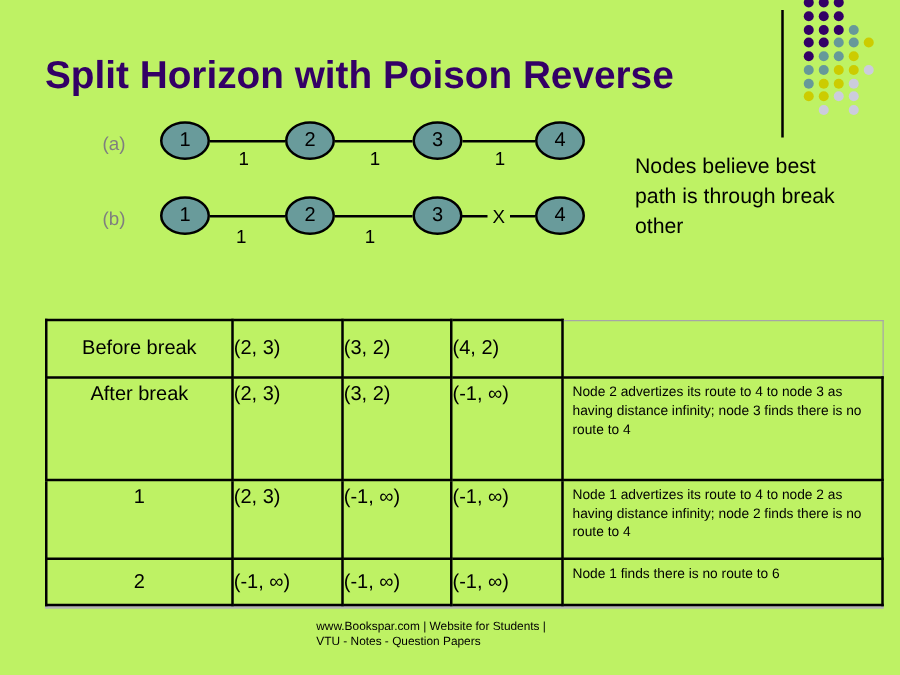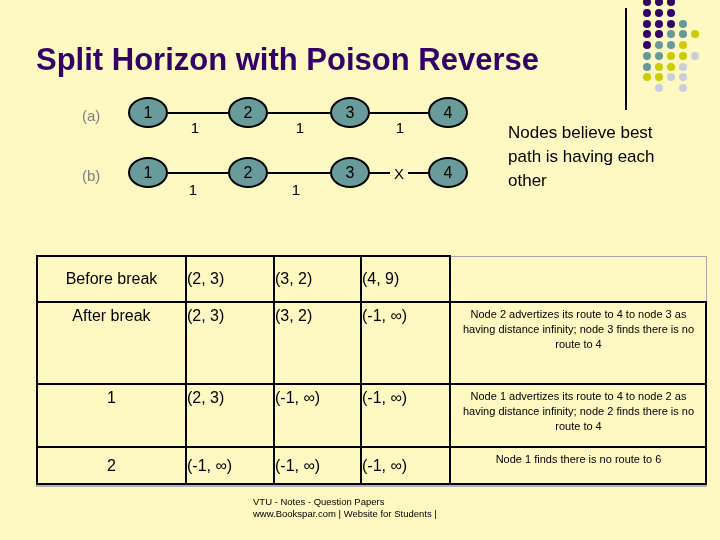--- a/index.html
+++ b/index.html
@@ -1,18 +1,18 @@
 <!DOCTYPE html>
 <html style="--title: #330066; --node_fill: #699b9b; --label_gray: #7f7f7f;"><head>
 <meta charset="utf-8">
 <title>Split Horizon with Poison Reverse</title>
 <style>
   html,body{margin:0;padding:0;background:#ffffff;}
   .slide{
-    position:relative;width:720px;height:540px;background:#fef9c3;overflow:hidden;
+    position:relative;width:720px;height:540px;background:#bef264;overflow:hidden;
     font-family:"Liberation Sans",sans-serif;color:#000;
   }
   
   .title{
     position:absolute;left:36px;top:42px;margin:0;
     font-size:31px;font-weight:bold;letter-spacing:0px;
     color:var(--title,#330066);white-space:nowrap;
   }
   
   .vline{position:absolute;left:625px;top:8px;width:2px;height:102px;background:#000;}
@@ -29,21 +29,21 @@
   .hline{position:absolute;height:2px;background:#000;}
   .elabel{position:absolute;width:16px;text-align:center;font-size:15px;color:#000;}
   .xmark{position:absolute;width:16px;text-align:center;font-size:15px;color:#000;}
   .side-note{position:absolute;left:508px;top:121px;width:178px;font-size:17px;line-height:24px;color:#000;}
   
   .datatable{
     position:absolute;left:36px;top:255px;border-collapse:collapse;table-layout:fixed;
     box-shadow:0 2px 0 #b4b4b4;
   }
   .datatable th,.datatable td{
-    border:2px solid #000;padding:0;overflow:hidden;box-sizing:border-box;text-align:center;
+    border:2px solid #000;padding:0;overflow:hidden;box-sizing:border-box;
   }
   .datatable th{font-size:17px;font-weight:bold;text-align:center;vertical-align:middle;}
   .datatable td.val{font-size:16px;text-align:left;vertical-align:middle;}
   tr.tall td.val, tr.tall td.lbl{vertical-align:top;padding-top:4px;}
   .datatable td.lbl{font-size:16px;text-align:center;vertical-align:middle;}
   .note-cell{
     font-size:11px;line-height:15px;text-align:left;vertical-align:top;
     padding:4px 6px 2px 7px !important;
   }
   .note-empty{border:1px solid #a6a6a6 !important;border-left:2px solid #000 !important;}
@@ -114,36 +114,36 @@
   <div class="hline" style="left:368px;top:172px;width:22px;"></div>
   <div class="hline" style="left:408px;top:172px;width:20px;"></div>
   <div class="xmark" style="left:391px;top:165px;">X</div>
   <div class="node" style="left:128px;top:157px;">1</div>
   <div class="node" style="left:228px;top:157px;">2</div>
   <div class="node" style="left:330px;top:157px;">3</div>
   <div class="node" style="left:428px;top:157px;">4</div>
   <div class="elabel" style="left:185px;top:181px;">1</div>
   <div class="elabel" style="left:288px;top:181px;">1</div>
 
-  <div class="side-note">Nodes believe best path is having each other</div>
+  <div class="side-note">Nodes believe best path is through break other</div>
 
   <table class="datatable">
     <colgroup>
       <col style="width:149px">
         <col style="width:88px">
         <col style="width:87px">
         <col style="width:89px">
         <col style="width:256px">
     </colgroup>
     <tbody>
     <tr style="height:46px;">
       <td class="lbl">Before break</td>
       <td class="val">(2, 3)</td>
       <td class="val">(3, 2)</td>
-      <td class="val">(4, 9)</td>
+      <td class="val">(4, 2)</td>
       <td class="note-cell note-empty"></td>
     </tr>
     <tr style="height:82px;" class="tall">
       <td class="lbl">After break</td>
       <td class="val">(2, 3)</td>
       <td class="val">(3, 2)</td>
       <td class="val">(-1, ∞)</td>
       <td class="note-cell note-dark">Node 2 advertizes its route to 4 to node 3 as having distance infinity; node 3 finds there is no route to 4</td>
     </tr>
     <tr style="height:63px;" class="tall">
@@ -157,17 +157,17 @@
       <td class="lbl">2</td>
       <td class="val">(-1, ∞)</td>
       <td class="val">(-1, ∞)</td>
       <td class="val">(-1, ∞)</td>
       <td class="note-cell note-dark">Node 1 finds there is no route to 6</td>
     </tr>
   </tbody>
     </table>
 
   <div class="footer">
+    <div>www.Bookspar.com | Website for Students |</div>
     <div>VTU - Notes - Question Papers</div>
-    <div>www.Bookspar.com | Website for Students |</div>
   </div>
 
 </div>
 
 </body></html>

